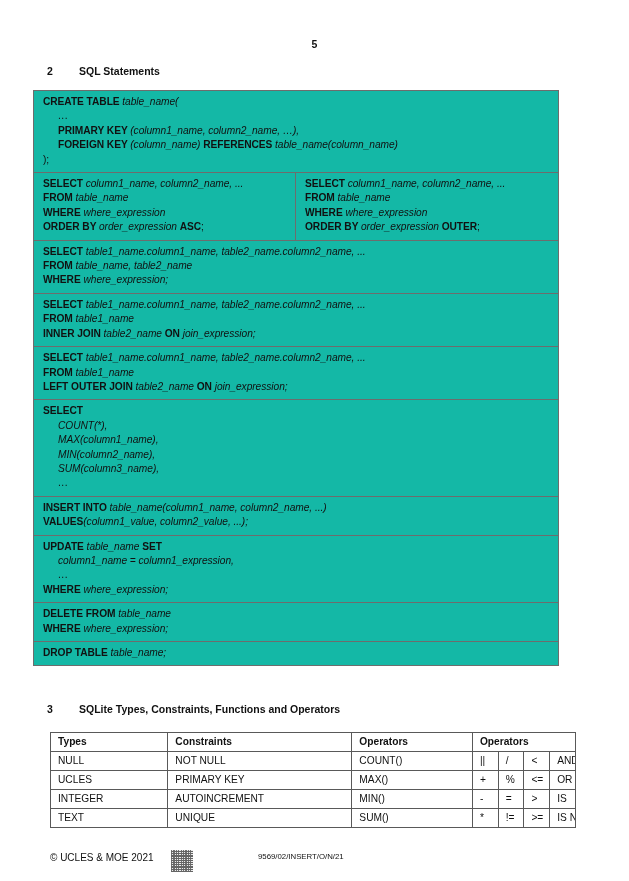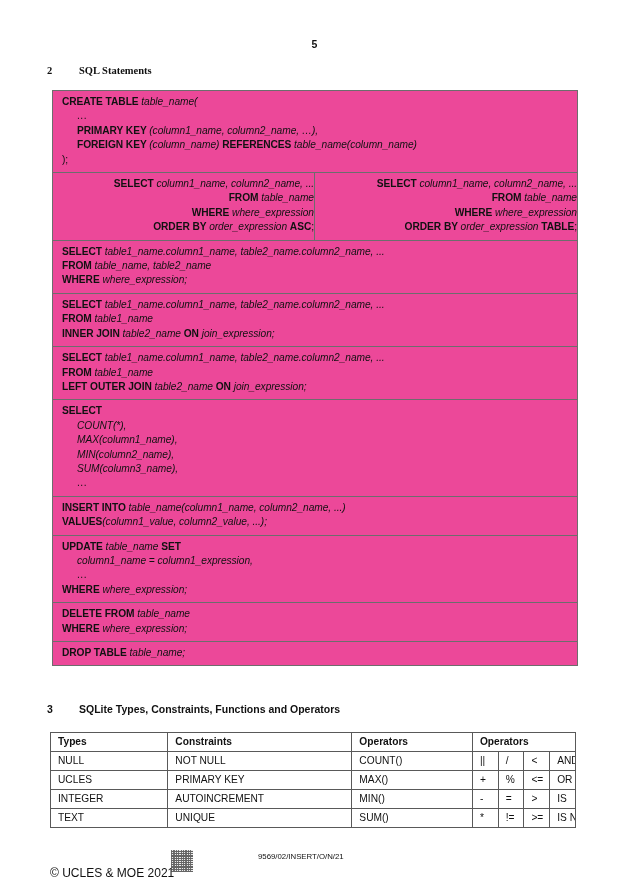--- a/index.html
+++ b/index.html
@@ -37,45 +37,44 @@
   .section-heading {
     position: absolute;
     font-size: 10.5px;
     font-weight: bold;
     white-space: nowrap;
   }
   .section-heading .num {
     display: inline-block;
     width: 32px;
   }
-  #heading-2 { left: 47px; top: 65px; font-family: Liberation Serif, serif; }
+  #heading-2 { left: 47px; top: 65px; }
   #heading-3 { left: 47px; top: 703px; }
 
   
   .sql-box {
     position: absolute;
-    left: 52px;
+    left: 33px;
     top: 90px;
     width: 526px;
     border: 1px solid #6d6d6d;
     box-sizing: border-box;
-    background: #ec4899;
+    background: #14b8a6;
   }
   .sql-row {
     border-bottom: 1px solid #6d6d6d;
     box-sizing: border-box;
     padding: 4px 0 5px 0;
   }
   .sql-row:last-child {
     border-bottom: none;
   }
   .sql-row.split {
     display: flex;
     padding: 0;
-    text-align: right;
   }
   .sql-col {
     flex: 1 1 50%;
     padding: 4px 0 5px 0;
     box-sizing: border-box;
     min-width: 0;
   }
   .sql-col.first {
     border-right: 1px solid #6d6d6d;
   }
@@ -142,22 +141,22 @@
   .footer {
     position: absolute;
     left: 0;
     top: 850px;
     width: 629px;
     height: 24px;
   }
   .copyright {
     position: absolute;
     left: 50px;
-    top: 16px;
-    font-size: 12px;
+    top: 2px;
+    font-size: 10px;
     white-space: nowrap;
   }
   .qr {
     position: absolute;
     left: 171px;
     top: 0px;
     width: 22px;
     height: 22px;
     background-image:
       repeating-linear-gradient(0deg, #4a4a4a 0px, #4a4a4a 1.1px, transparent 1.1px, transparent 2.2px),
@@ -207,21 +206,21 @@
       <div class="sql-col first">
         <div class="code-line"><span class="kw">SELECT </span><span class="id">column1_name, column2_name, ...</span></div>
         <div class="code-line"><span class="kw">FROM </span><span class="id">table_name</span></div>
         <div class="code-line"><span class="kw">WHERE </span><span class="id">where_expression</span></div>
         <div class="code-line"><span class="kw">ORDER BY </span><span class="id">order_expression </span><span class="kw">ASC</span><span class="plain">;</span></div>
       </div>
       <div class="sql-col">
         <div class="code-line"><span class="kw">SELECT </span><span class="id">column1_name, column2_name, ...</span></div>
         <div class="code-line"><span class="kw">FROM </span><span class="id">table_name</span></div>
         <div class="code-line"><span class="kw">WHERE </span><span class="id">where_expression</span></div>
-        <div class="code-line"><span class="kw">ORDER BY </span><span class="id">order_expression </span><span class="kw">TABLE</span><span class="plain">;</span></div>
+        <div class="code-line"><span class="kw">ORDER BY </span><span class="id">order_expression </span><span class="kw">OUTER</span><span class="plain">;</span></div>
       </div>
     </div>
 
     <div class="sql-row">
       <div class="code-line"><span class="kw">SELECT </span><span class="id">table1_name.column1_name, table2_name.column2_name, ...</span></div>
       <div class="code-line"><span class="kw">FROM </span><span class="id">table_name, table2_name</span></div>
       <div class="code-line"><span class="kw">WHERE </span><span class="id">where_expression;</span></div>
     </div>
 
     <div class="sql-row">

